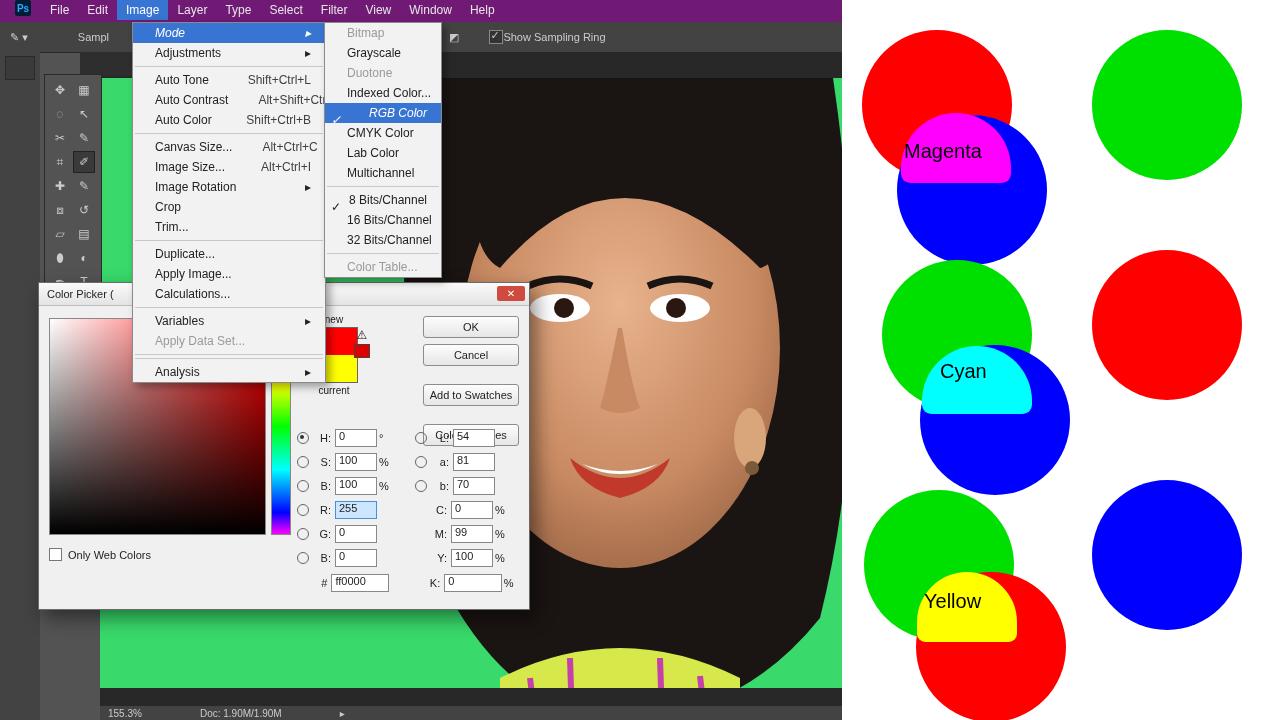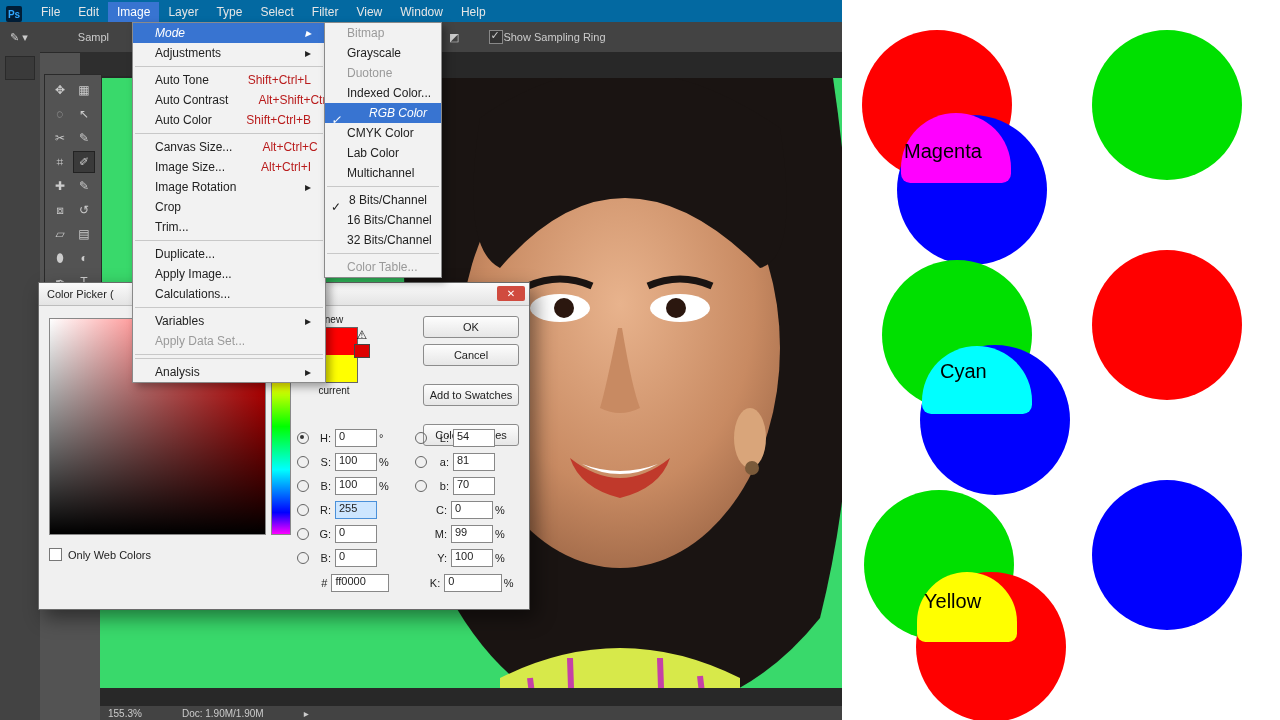--- a/index.html
+++ b/index.html
@@ -15,24 +15,24 @@
   
   .ps-app {
     position: absolute;
     left: 0; top: 0;
     width: 842px; height: 720px;
     background: #535353;
     color: #e6e6e6;
   }
   .menu-bar {
     height: 22px;
-    background: #0369a1;
+    background: #701a75;
     display: flex;
-    align-items: flex-end;
-    padding-left: 6px;
+    align-items: flex-start;
+    padding-left: 15px;
     font-size: 12px;
   }
   .ps-logo {
     width: 16px; height: 16px;
     background: #001d36;
     color: #31a8ff;
     font-size: 10px; font-weight: bold;
     display: flex; align-items: center; justify-content: center;
     border-radius: 2px;
     margin-right: 10px;
@@ -108,41 +108,41 @@
     width:742px; height:610px;
     background:#39d96b;
     overflow:hidden;
   }
   .portrait {
     position:absolute; left:260px; top:-20px;
     width:520px; height:660px;
   }
   .status-bar{
     position:absolute;left:100px;bottom:0;right:0;height:14px;background:#434343;color:#ccc;
-    font-size:10px;display:flex;align-items:center;padding-left:8px;gap:40px;
+    font-size:10px;display:flex;align-items:center;padding-left:8px;gap:58px;
   }
 
   
   .dropdown {
     position:absolute; background:#f2f2f2; color:#222;
     border:1px solid #8a8a8a;
     font-size:12px;
     box-shadow: 4px 4px 8px rgba(0,0,0,0.35);
     z-index:20;
   }
   .dd-item {
     display:flex; justify-content:space-between; align-items:center;
     padding: 3px 14px 3px 22px;
     white-space:nowrap;
     position:relative;
   }
   .dd-item.hl { background:#3874d1; color:#fff;font-style:italic; }
   .dd-item.dis { color:#9a9a9a; }
   .dd-sep { height:1px; background:#c8c8c8; margin:3px 2px; }
-  .dd-item .kbd { color:#b91c1c; margin-left:30px; }
+  .dd-item .kbd { color:#404040; margin-left:30px; }
   .dd-item .arrow::after{content:"▸";margin-left:30px;}
   .dd-item .tick::before{content:"✓";position:absolute;left:6px;}
 
   
   .dlg {
     position:absolute;
     left:38px; top:282px;
     width:490px; height:326px;
     background:#f0f0f0; color:#222;
     border:1px solid #6a6a6a;

